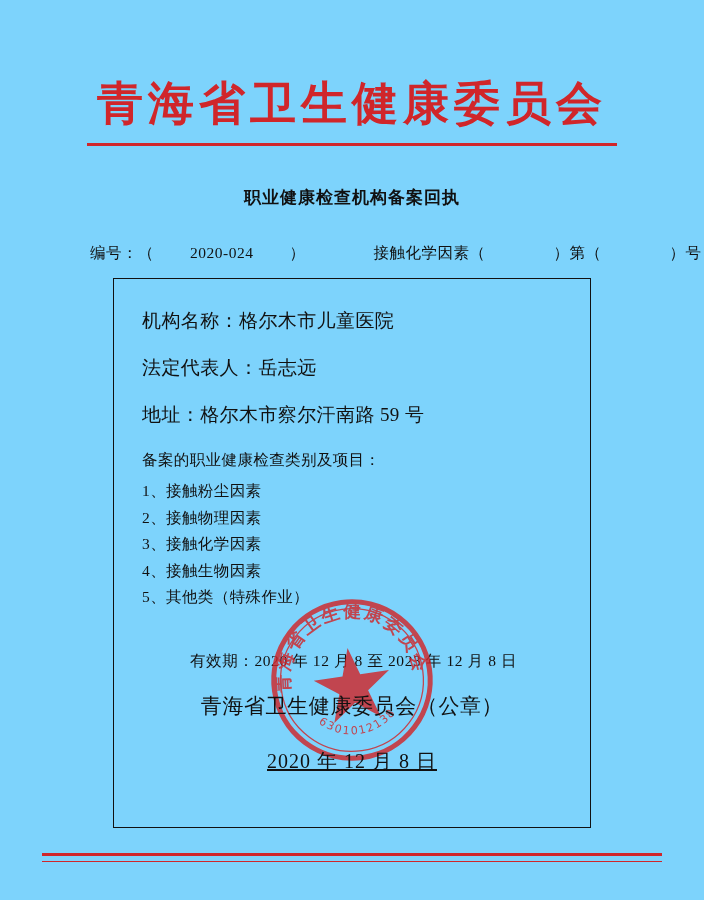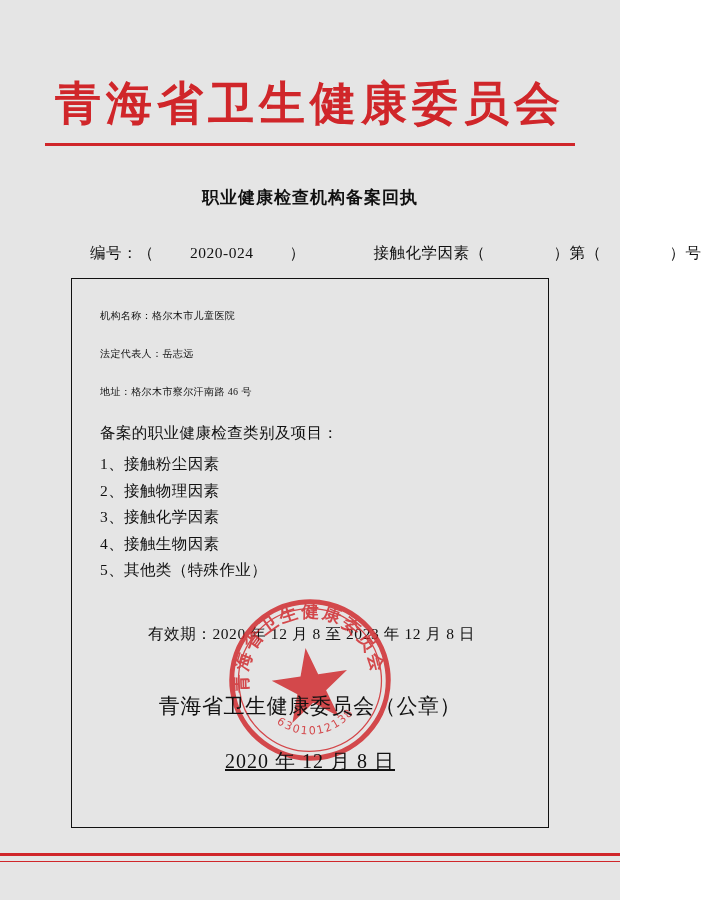--- a/index.html
+++ b/index.html
@@ -12,23 +12,23 @@
     height: 900px;
     font-family: "Liberation Serif", "DejaVu Serif", serif;
     color: #111111;
     position: relative;
     overflow: hidden;
   }
 
   .page {
     position: absolute;
     left: 0; top: 0;
-    width: 620px;
+    width: 704px;
     height: 900px;
-    background: #e5e5e5;
+    background: #7dd3fc;
   }
 
   
   .masthead {
     text-align: center;
     padding-top: 78px;
   }
   .org-title {
     font-family: "DejaVu Serif", "Liberation Serif", serif;
     font-size: 46px;
@@ -79,21 +79,21 @@
     border: 1.6px solid #111;
     box-sizing: border-box;
   }
   .frame-inner {
     padding: 32px 0 0 28px;
     font-size: 15px;
     line-height: 1;
   }
   .field-row {
     margin-bottom: 28px;
-    font-size: 10px;
+    font-size: 19px;
     letter-spacing: 0.4px;
     white-space: nowrap;
   }
   .cat-header {
     margin-bottom: 16px;
     font-size: 15.5px;
     letter-spacing: 0.4px;
   }
   .cat-list {
     list-style: none;
@@ -190,21 +190,21 @@
     <span class="gap-lg"></span>
     <span class="seg">）第（</span>
     <span class="gap-sm"></span>
     <span class="seg">）号</span>
   </div>
 
   <div class="frame">
     <div class="frame-inner">
       <div class="field-row">机构名称：格尔木市儿童医院</div>
       <div class="field-row">法定代表人：岳志远</div>
-      <div class="field-row">地址：格尔木市察尔汗南路 46 号</div>
+      <div class="field-row">地址：格尔木市察尔汗南路 59 号</div>
       <div class="cat-header">备案的职业健康检查类别及项目：</div>
       <ul class="cat-list">
         <li>1、接触粉尘因素</li>
         <li>2、接触物理因素</li>
         <li>3、接触化学因素</li>
         <li>4、接触生物因素</li>
         <li>5、其他类（特殊作业）</li>
       </ul>
 
       <div class="validity">有效期：2020 年 12 月 8 至 2023 年 12 月 8 日</div>

